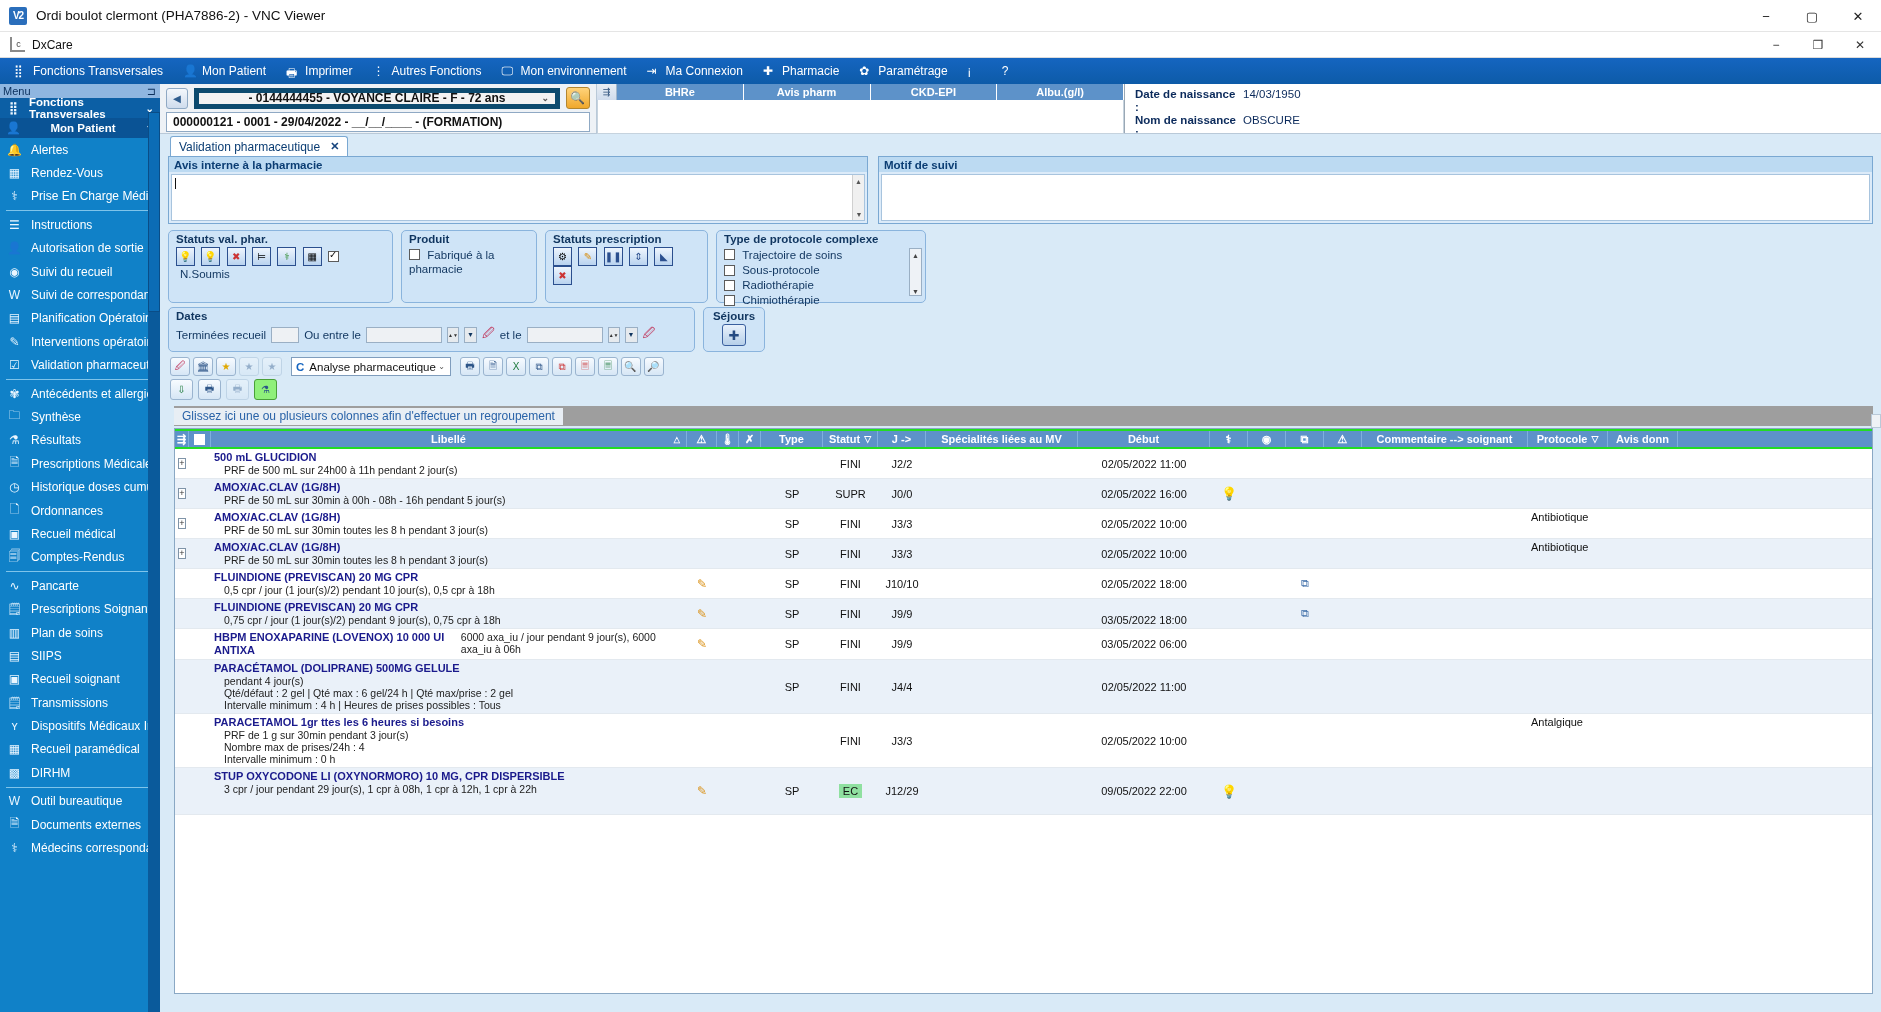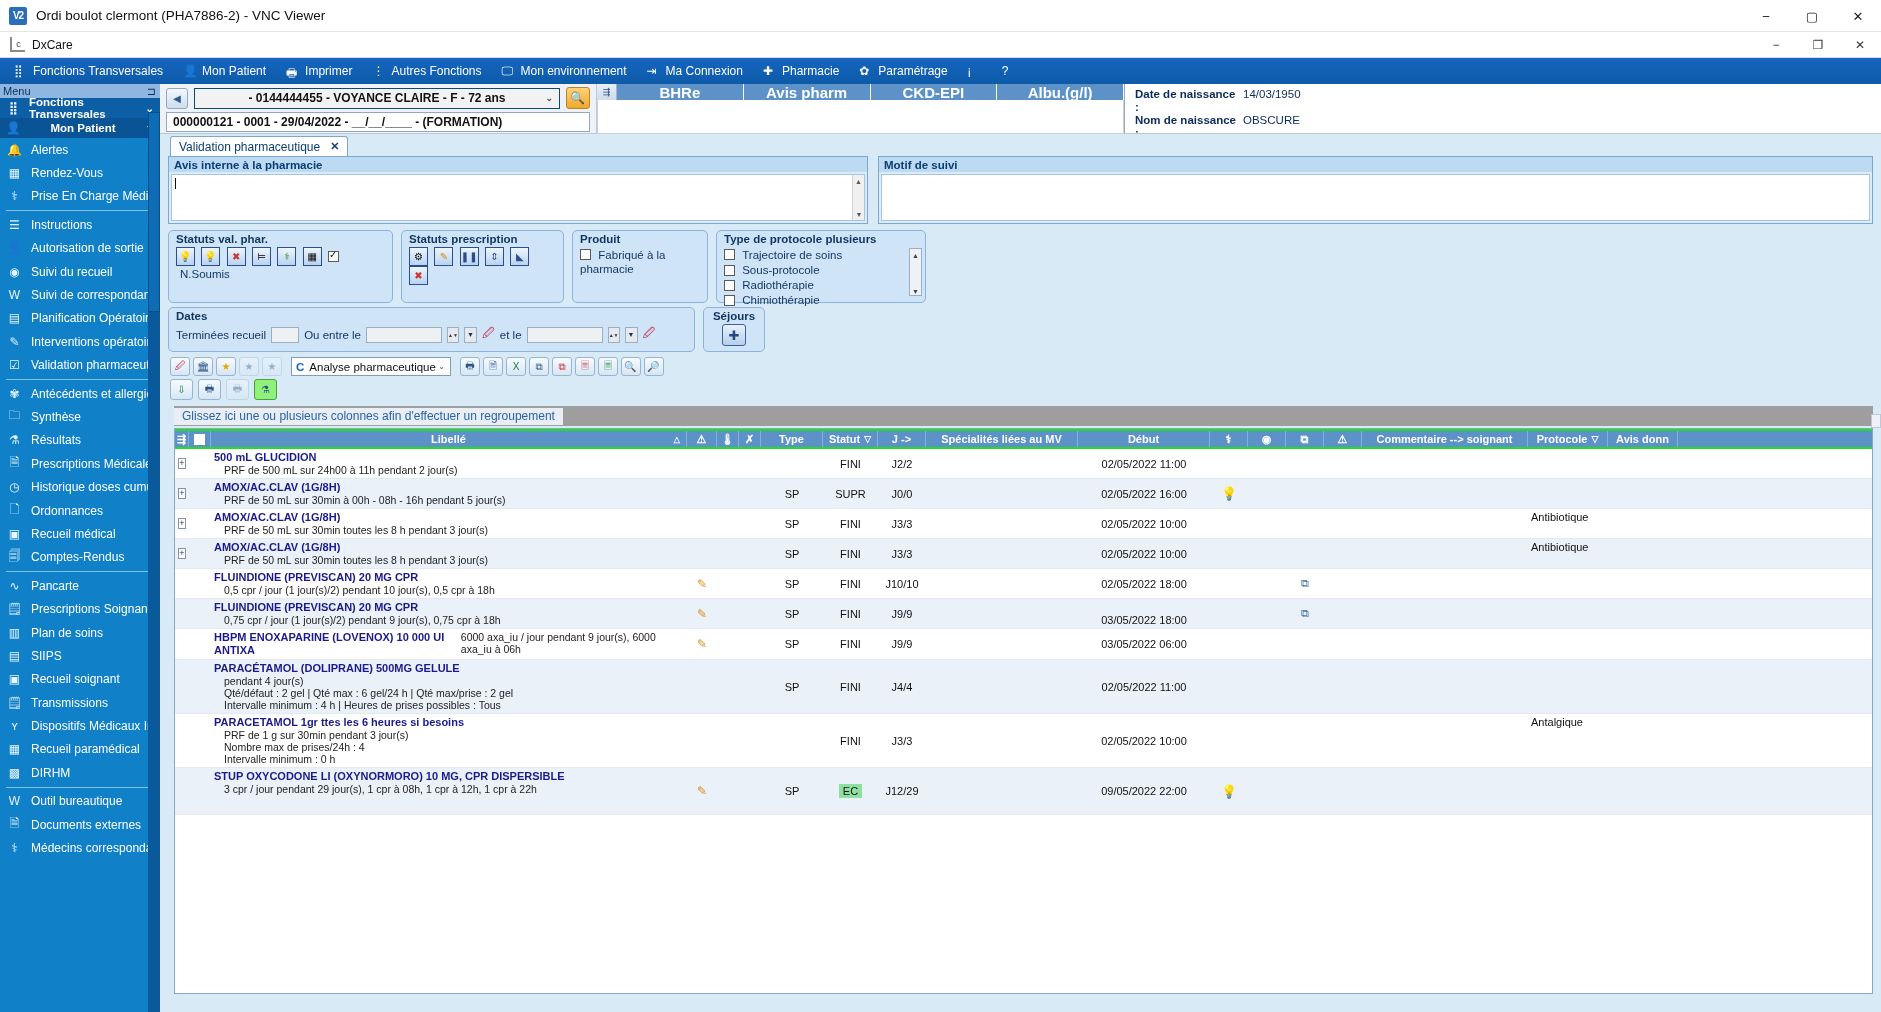--- a/index.html
+++ b/index.html
@@ -109,21 +109,21 @@
   
   #id-bar { height: 50px; display:flex; background:#e8eef4; border-bottom:1px solid #b9c9d8; }
   #id-left { width: 436px; padding: 3px 6px 0 6px; background:#eef2f6; }
   .id-row1 { display:flex; align-items:center; gap:6px; }
   #back-btn {
     width:22px; height:21px; border:1px solid #8fa9c4; border-radius:3px;
     background: linear-gradient(#f4f8fc,#cfdced);
     display:flex; align-items:center; justify-content:center; color:#2f5d8e; font-size:13px;
   }
   #patient-select {
-    flex:1; height:21px; border:1px solid #0c4a6e; background:#f2f2f2;
+    flex:1; height:21px; border:5px solid #0c4a6e; background:#f2f2f2;
     display:flex; align-items:center; justify-content:center; position:relative;
     font-weight:bold; font-size:12px; color:#111;
   }
   #patient-select .caret { position:absolute; right:6px; color:#555; font-size:9px; }
   #search-btn {
     width:24px; height:22px; border:1px solid #b3862f; border-radius:3px;
     background: linear-gradient(#ffd37a,#f0a82c);
     display:flex; align-items:center; justify-content:center; font-size:12px; color:#2b4f7a;
   }
   #stay-field {
@@ -131,21 +131,21 @@
     display:flex; align-items:center; padding-left:6px;
     font-weight:bold; font-size:12px; color:#111;
   }
   #id-mid { width: 528px; border-left:1px solid #b9c9d8; background:#f4f4f4; }
   #id-mid-tabs { height:16px; display:flex; background:#fff; }
   .idtab-grip {
     width:20px; background:linear-gradient(#e8eef4,#cfdced); border-right:1px solid #9fb6cc;
     display:flex; align-items:center; justify-content:center; font-size:9px; color:#2b4f7a;
   }
   .idtab {
-    flex:1; background:#5d92c9; color:#fff; font-weight:bold; font-size:15px;
+    flex:1; background:#5d92c9; color:#fff; font-weight:bold; font-size:11px;
     display:flex; align-items:center; justify-content:center;
     border-right:1px solid #fff;
   }
   #id-mid-body { height:34px; background:#fff; border:1px solid #c6d3de; border-top:none; }
   #id-right { flex:1; background:#ffffff; padding: 4px 8px 0 10px; border-left:1px solid #9aa8b5; }
   .pi-line { display:flex; font-size:11.5px; color:#0b2a5b; line-height:13px; }
   .pi-k { font-weight:bold; }
   .pi-k.w1 { width: 104px; }
   .pi-v { margin-left:4px; color:#0b2a5b; }
   .pi-right { margin-left: 52px; font-weight:bold; }
@@ -559,42 +559,42 @@
           <span class="icobtn" style="color:#2a8a2a">💡</span>
           <span class="icobtn" style="color:#c33">✖</span>
           <span class="icobtn">⊨</span>
           <span class="icobtn" style="color:#2a8a2a">⚕</span>
           <span class="icobtn">▦</span>
           <span class="chk on"></span>
           <span class="chklbl">N.Soumis</span>
         </div>
       </div>
 
+      <div class="gb" style="width:136px">
+        <div class="gb-title">Produit</div>
+        <div>
+          <span class="chk"></span>
+          <span class="chklbl">Fabriqué à la pharmacie</span>
+        </div>
+      </div>
+
       <div class="gb" style="width:163px">
         <div class="gb-title">Statuts prescription</div>
         <div>
           <span class="icobtn">⚙</span>
           <span class="icobtn" style="color:#d98f12">✎</span>
           <span class="icobtn" style="color:#2b4f8e">❚❚</span>
           <span class="icobtn" style="color:#2b4f8e">⇕</span>
           <span class="icobtn" style="color:#2b4f8e">◣</span>
           <span class="icobtn" style="color:#c33">✖</span>
         </div>
       </div>
 
-      <div class="gb" style="width:136px">
-        <div class="gb-title">Produit</div>
-        <div>
-          <span class="chk"></span>
-          <span class="chklbl">Fabriqué à la pharmacie</span>
-        </div>
-      </div>
-
       <div class="gb" id="protocol-box" style="height:73px">
-        <div class="gb-title">Type de protocole plusieurs</div>
+        <div class="gb-title">Type de protocole complexe</div>
         <div class="pl-line">
           <span class="chk"></span>
           <span class="chklbl">Trajectoire de soins</span>
         </div>
         <div class="pl-line">
           <span class="chk"></span>
           <span class="chklbl">Sous-protocole</span>
         </div>
         <div class="pl-line">
           <span class="chk"></span>

